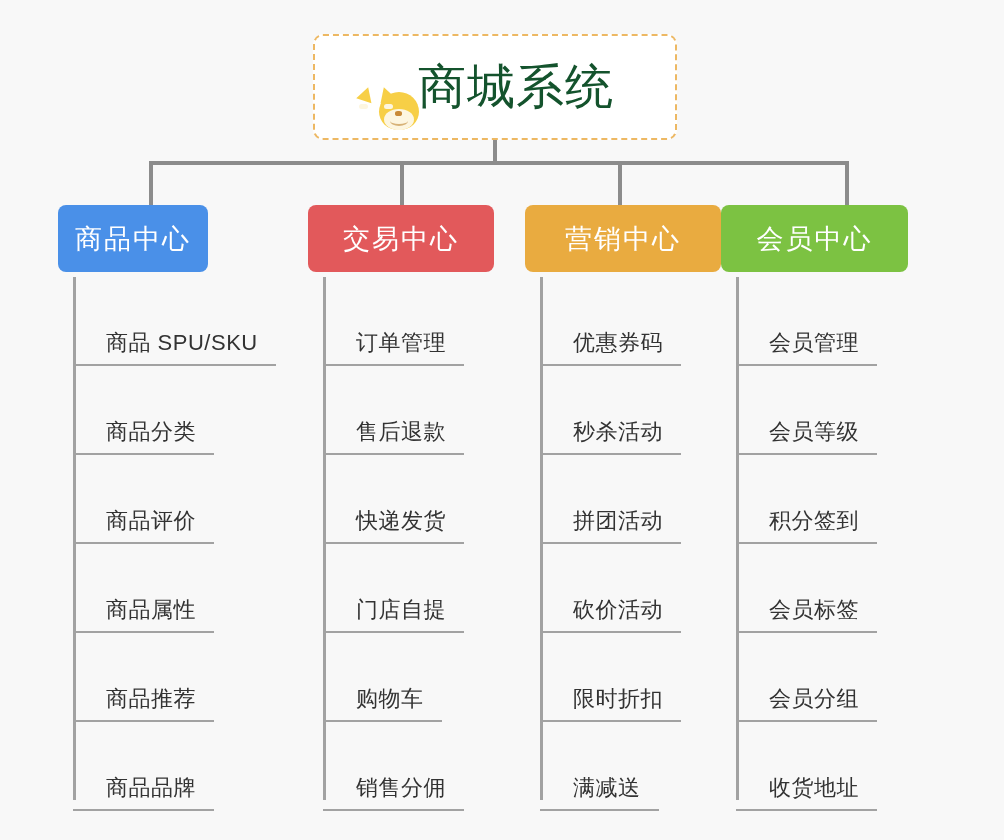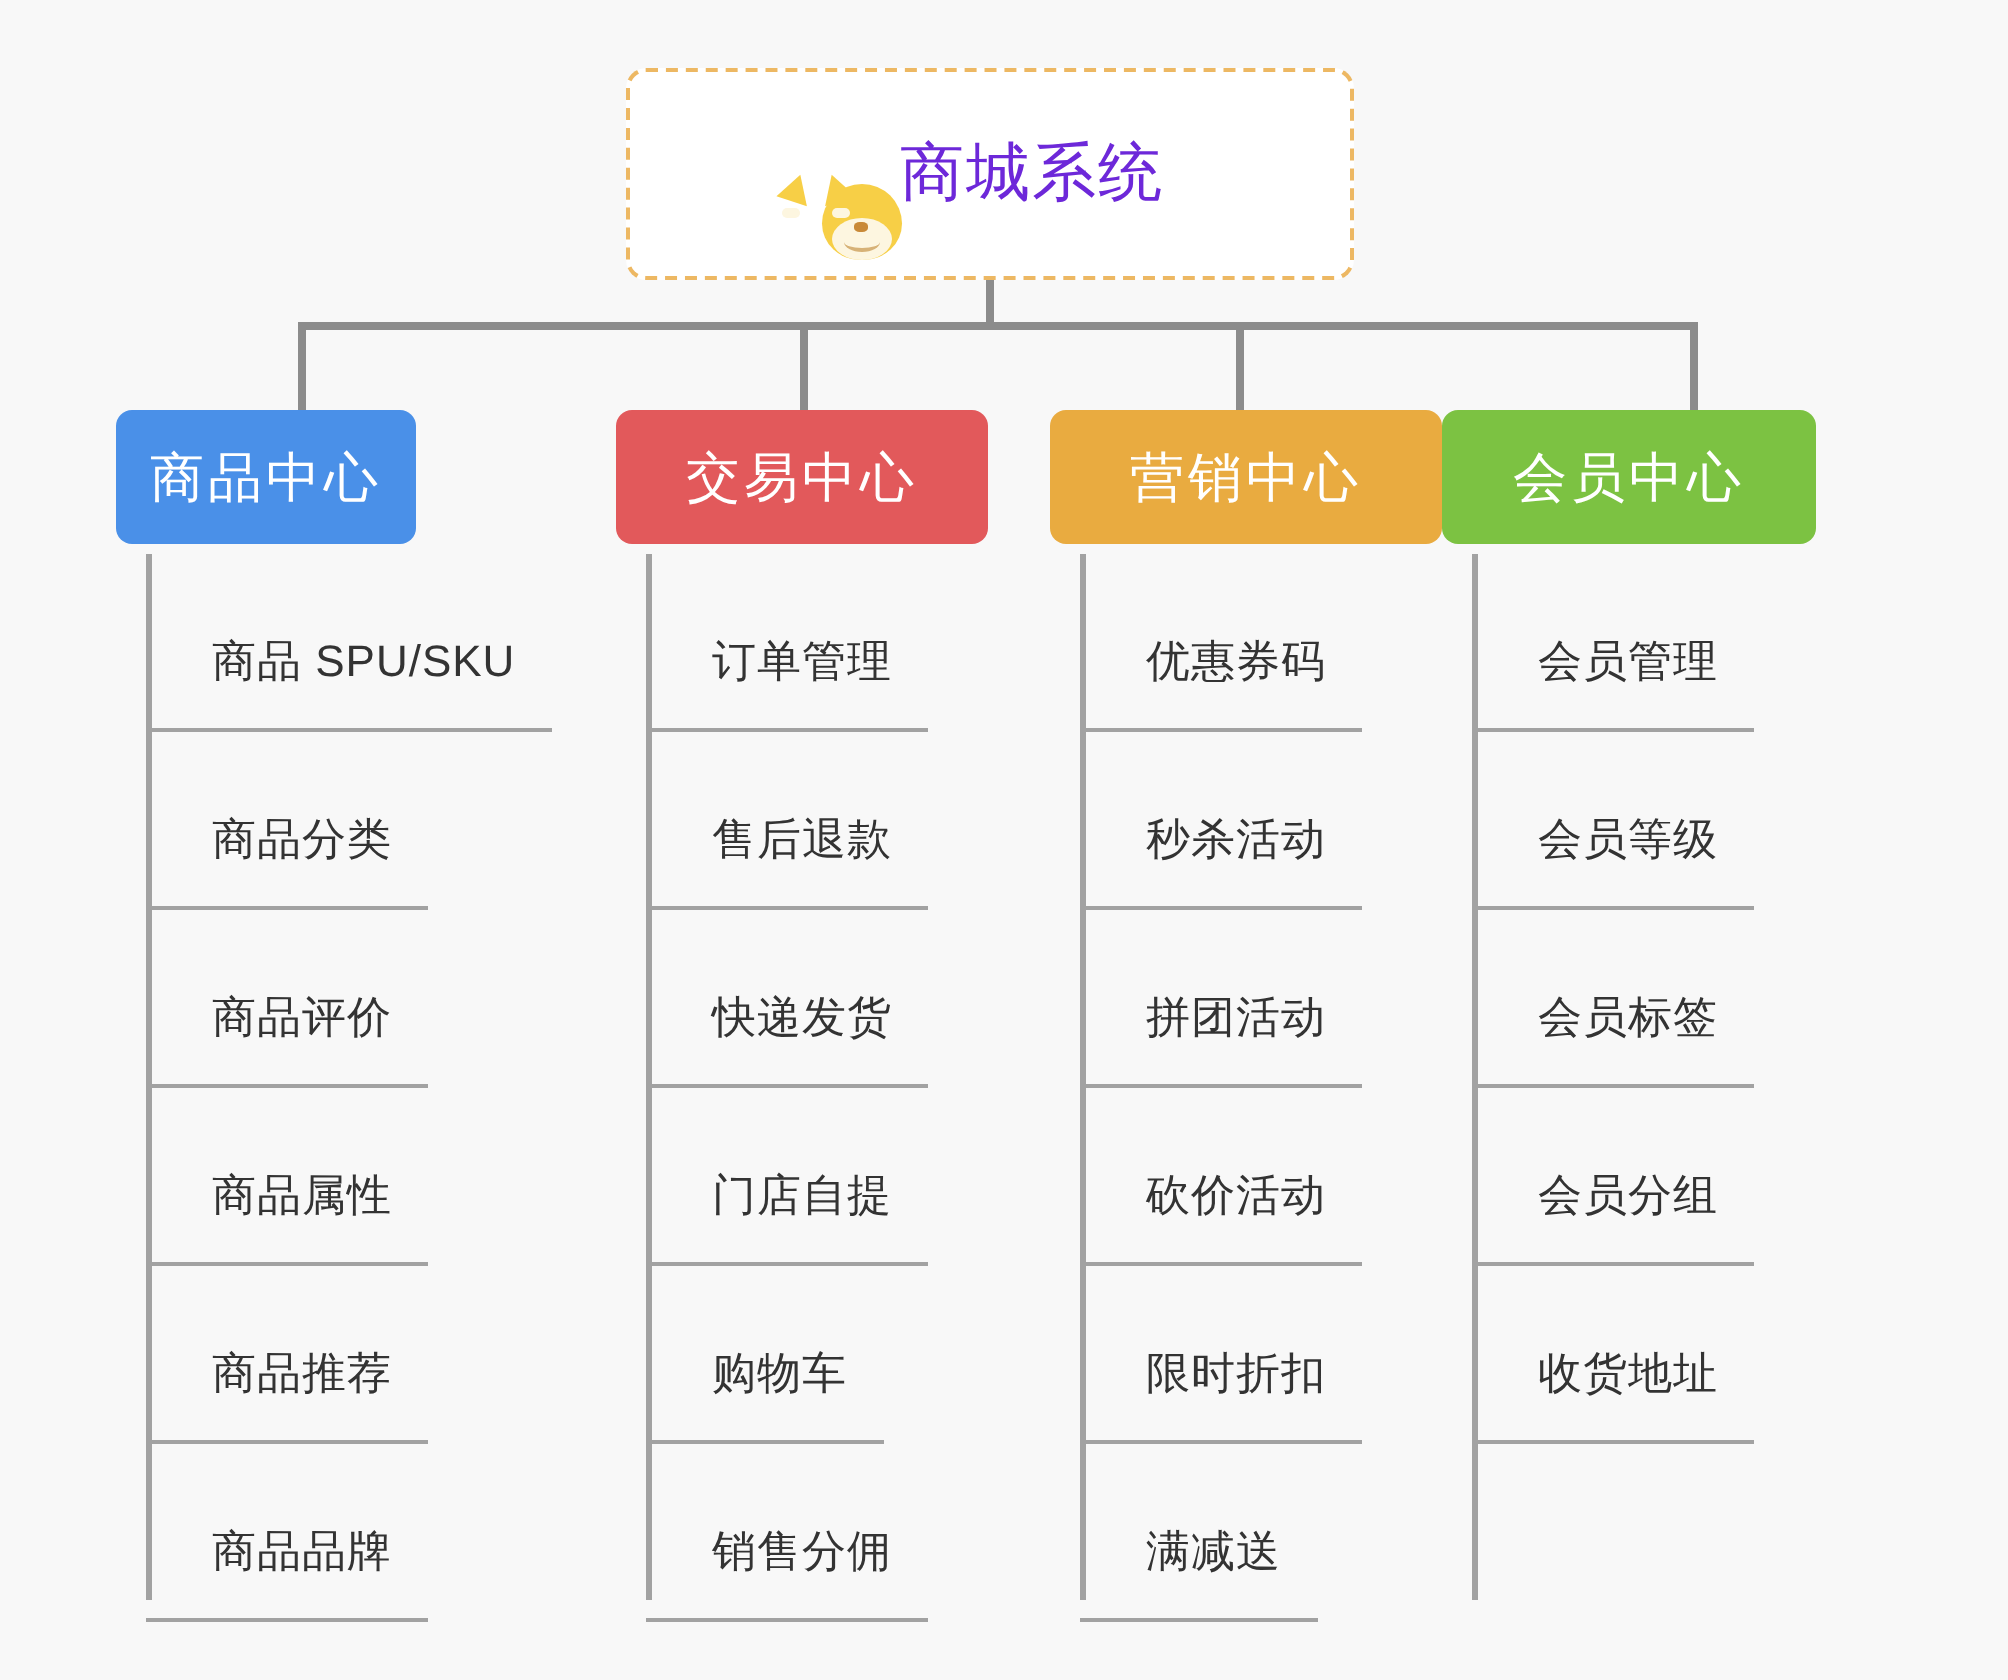--- a/index.html
+++ b/index.html
@@ -89,22 +89,22 @@
   }
   .dog-face .smile {
     position: absolute;
     left: 14px; top: 29px;
     width: 18px; height: 8px;
     border-bottom: 2px solid #d7b277;
     border-radius: 0 0 50% 50%;
   }
 
   #root-title {
-    font-size: 32px;
-    color: #6d28d9;
+    font-size: 48px;
+    color: #14532d;
     letter-spacing: 1px;
     white-space: nowrap;
     margin-left: 28px;
   }
 
   
   .conn {
     position: absolute;
     background: #8c8c8c;
   }
@@ -164,21 +164,21 @@
   .leaf {
     position: relative;
     height: 89px;
     display: flex;
     align-items: flex-end;
     padding-left: 0px;
   }
   .leaf-inner {
     display: inline-block;
     border-bottom: 2px solid #a2a2a2;
-    padding: 0 18px 18px 33px;
+    padding: 0 18px 6px 33px;
     font-size: 22px;
     color: #333333;
     white-space: nowrap;
     letter-spacing: 0.5px;
   }
 </style>
 </head>
 <body>
 
 <div id="canvas">
@@ -285,20 +285,23 @@
     <div class="col-header">会员中心</div>
     <div class="spine"></div>
     <div class="leaf-list">
       <div class="leaf">
           <span class="leaf-inner">会员管理</span>
         </div>
       <div class="leaf">
           <span class="leaf-inner">会员等级</span>
         </div>
       <div class="leaf">
+          <span class="leaf-inner">积分签到</span>
+        </div>
+      <div class="leaf">
           <span class="leaf-inner">会员标签</span>
         </div>
       <div class="leaf">
           <span class="leaf-inner">会员分组</span>
         </div>
       <div class="leaf">
           <span class="leaf-inner">收货地址</span>
         </div>
     </div>
   </div>

